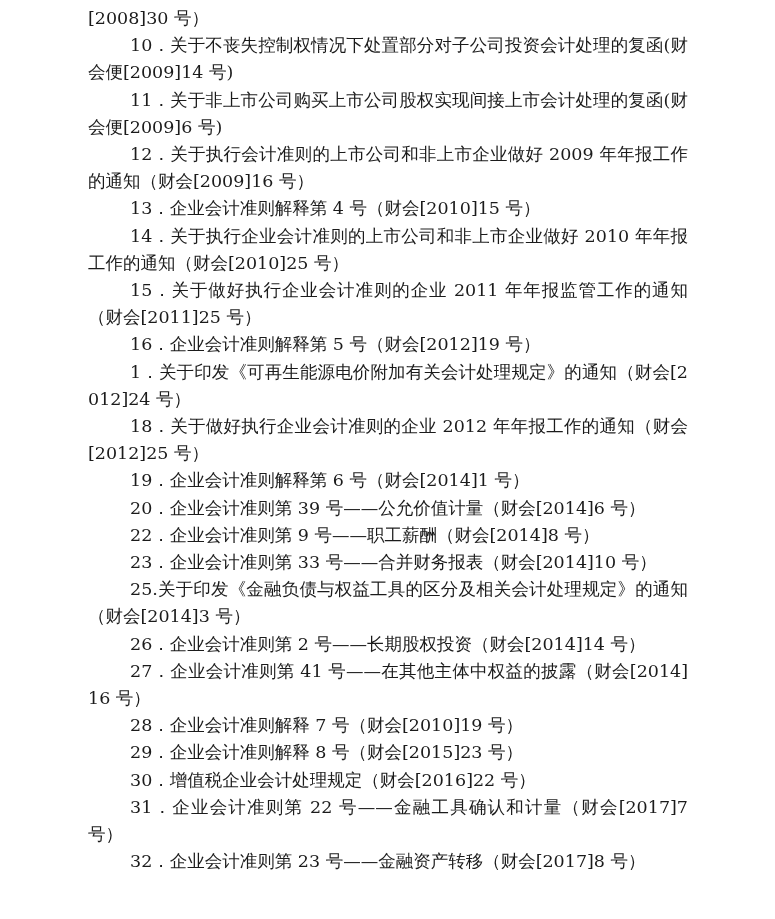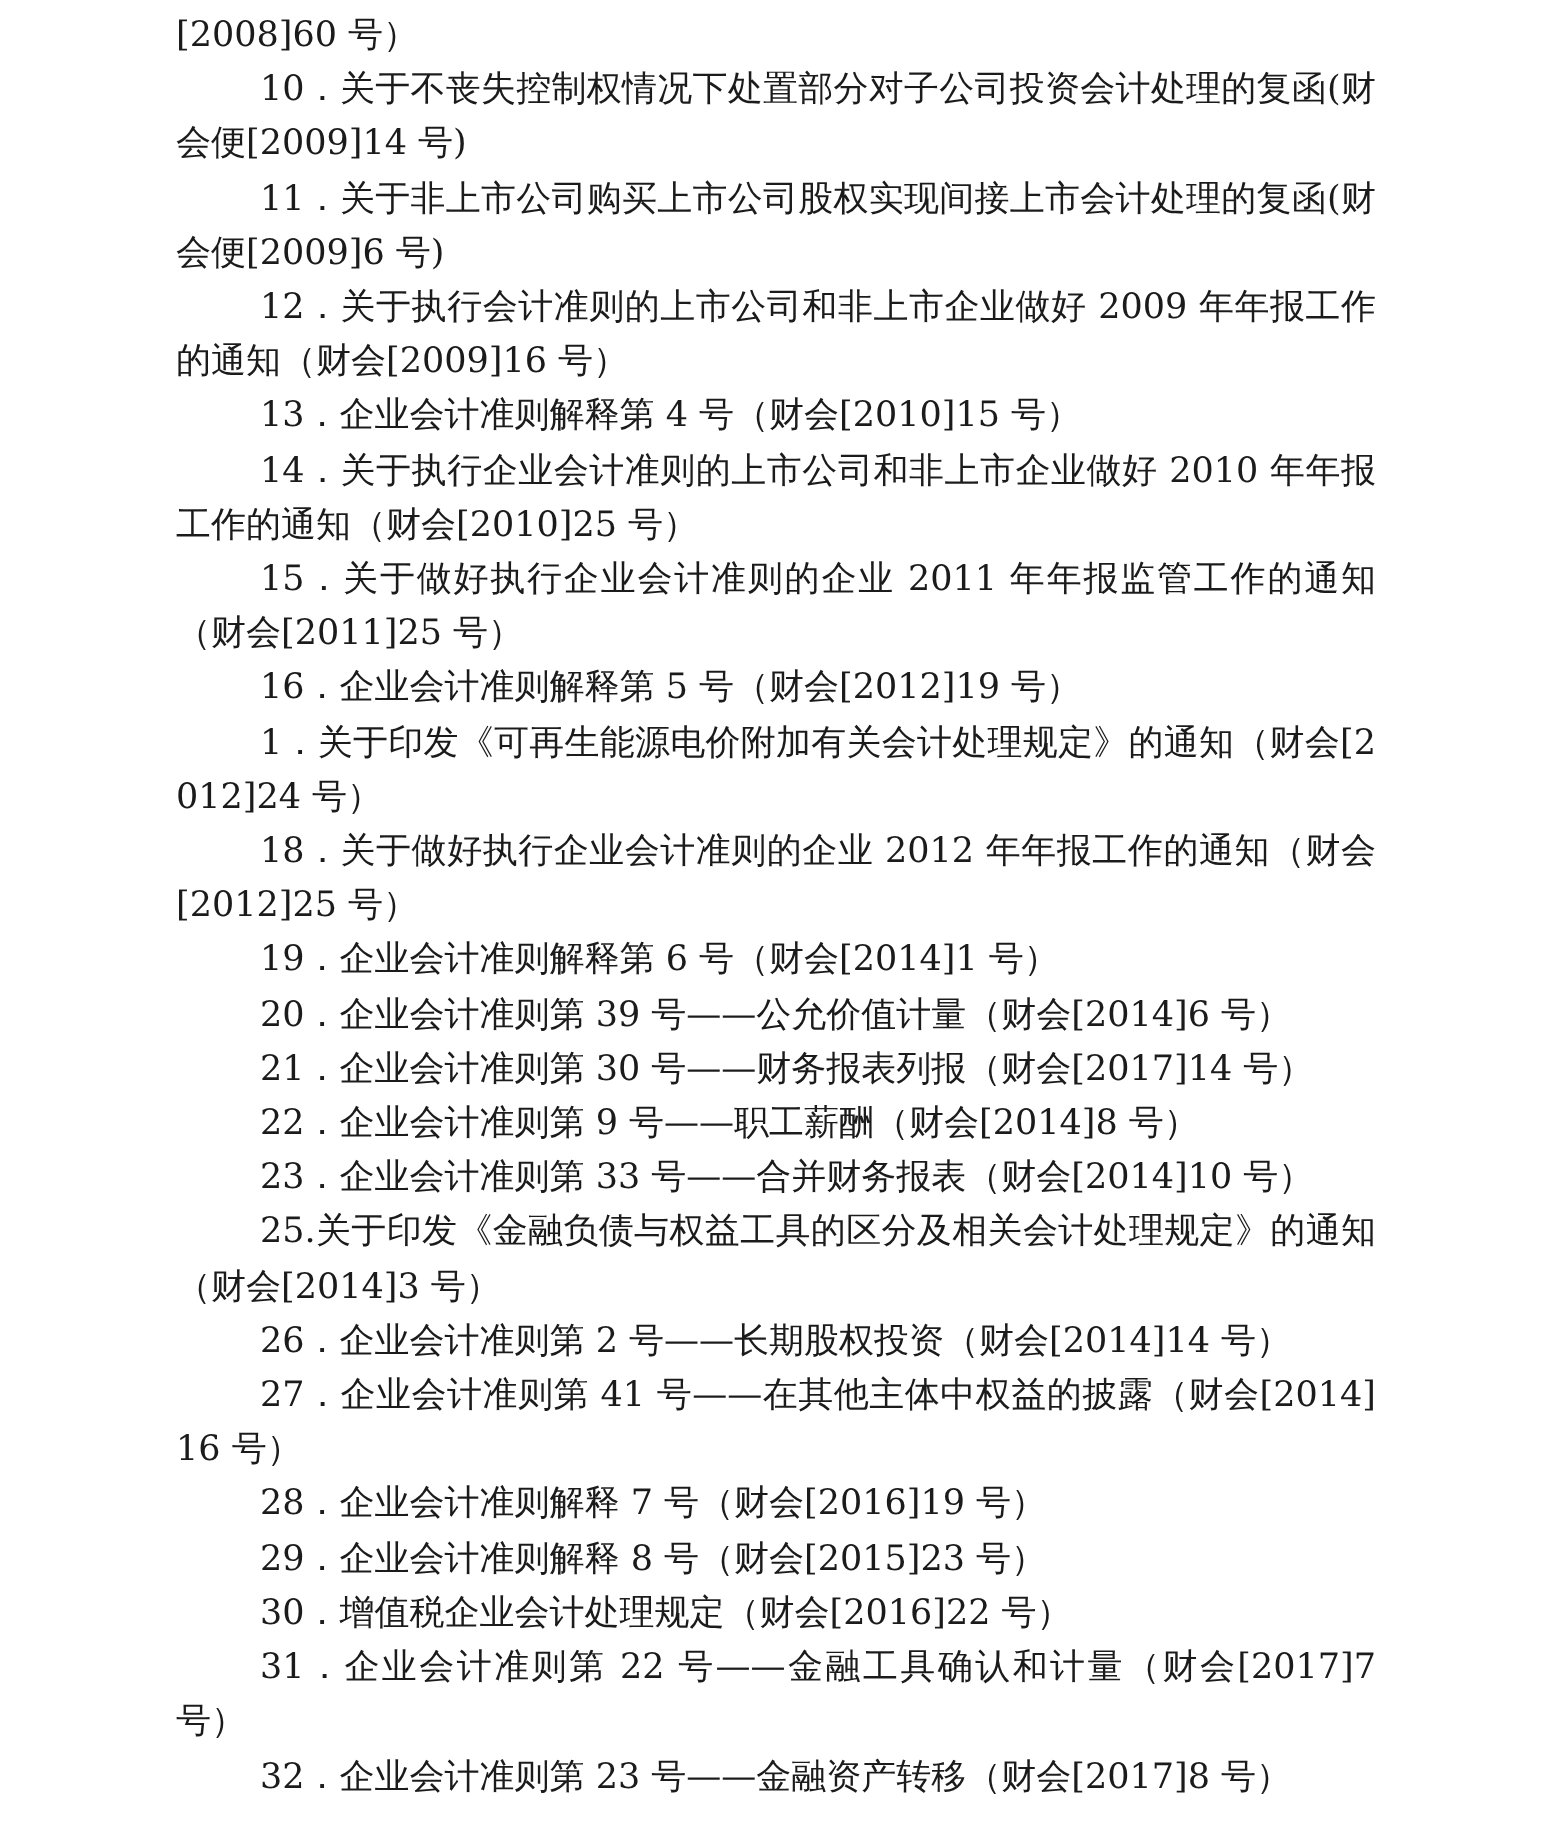--- a/index.html
+++ b/index.html
@@ -35,38 +35,37 @@
     text-indent: 0;
   }
   p.item {
     text-indent: 42px;
   }
 </style>
 </head>
 <body>
 
 <div class="page">
-  <p class="continuation">[2008]60 号）</p>
+  <p class="continuation">[2008]30 号）</p>
   <div id="item-list">
       <p class="item">10．关于不丧失控制权情况下处置部分对子公司投资会计处理的复函(财会便[2009]14 号)</p>
       <p class="item">11．关于非上市公司购买上市公司股权实现间接上市会计处理的复函(财会便[2009]6 号)</p>
       <p class="item">12．关于执行会计准则的上市公司和非上市企业做好 2009 年年报工作的通知（财会[2009]16 号）</p>
       <p class="item">13．企业会计准则解释第 4 号（财会[2010]15 号）</p>
       <p class="item">14．关于执行企业会计准则的上市公司和非上市企业做好 2010 年年报工作的通知（财会[2010]25 号）</p>
       <p class="item">15．关于做好执行企业会计准则的企业 2011 年年报监管工作的通知（财会[2011]25 号）</p>
       <p class="item">16．企业会计准则解释第 5 号（财会[2012]19 号）</p>
       <p class="item">1．关于印发《可再生能源电价附加有关会计处理规定》的通知（财会[2012]24 号）</p>
       <p class="item">18．关于做好执行企业会计准则的企业 2012 年年报工作的通知（财会[2012]25 号）</p>
       <p class="item">19．企业会计准则解释第 6 号（财会[2014]1 号）</p>
       <p class="item">20．企业会计准则第 39 号——公允价值计量（财会[2014]6 号）</p>
-      <p class="item">21．企业会计准则第 30 号——财务报表列报（财会[2017]14 号）</p>
       <p class="item">22．企业会计准则第 9 号——职工薪酬（财会[2014]8 号）</p>
       <p class="item">23．企业会计准则第 33 号——合并财务报表（财会[2014]10 号）</p>
       <p class="item">25.关于印发《金融负债与权益工具的区分及相关会计处理规定》的通知（财会[2014]3 号）</p>
       <p class="item">26．企业会计准则第 2 号——长期股权投资（财会[2014]14 号）</p>
       <p class="item">27．企业会计准则第 41 号——在其他主体中权益的披露（财会[2014]16 号）</p>
-      <p class="item">28．企业会计准则解释 7 号（财会[2016]19 号）</p>
+      <p class="item">28．企业会计准则解释 7 号（财会[2010]19 号）</p>
       <p class="item">29．企业会计准则解释 8 号（财会[2015]23 号）</p>
       <p class="item">30．增值税企业会计处理规定（财会[2016]22 号）</p>
       <p class="item">31．企业会计准则第 22 号——金融工具确认和计量（财会[2017]7 号）</p>
       <p class="item">32．企业会计准则第 23 号——金融资产转移（财会[2017]8 号）</p>
     </div>
 </div>
 
 </body></html>

